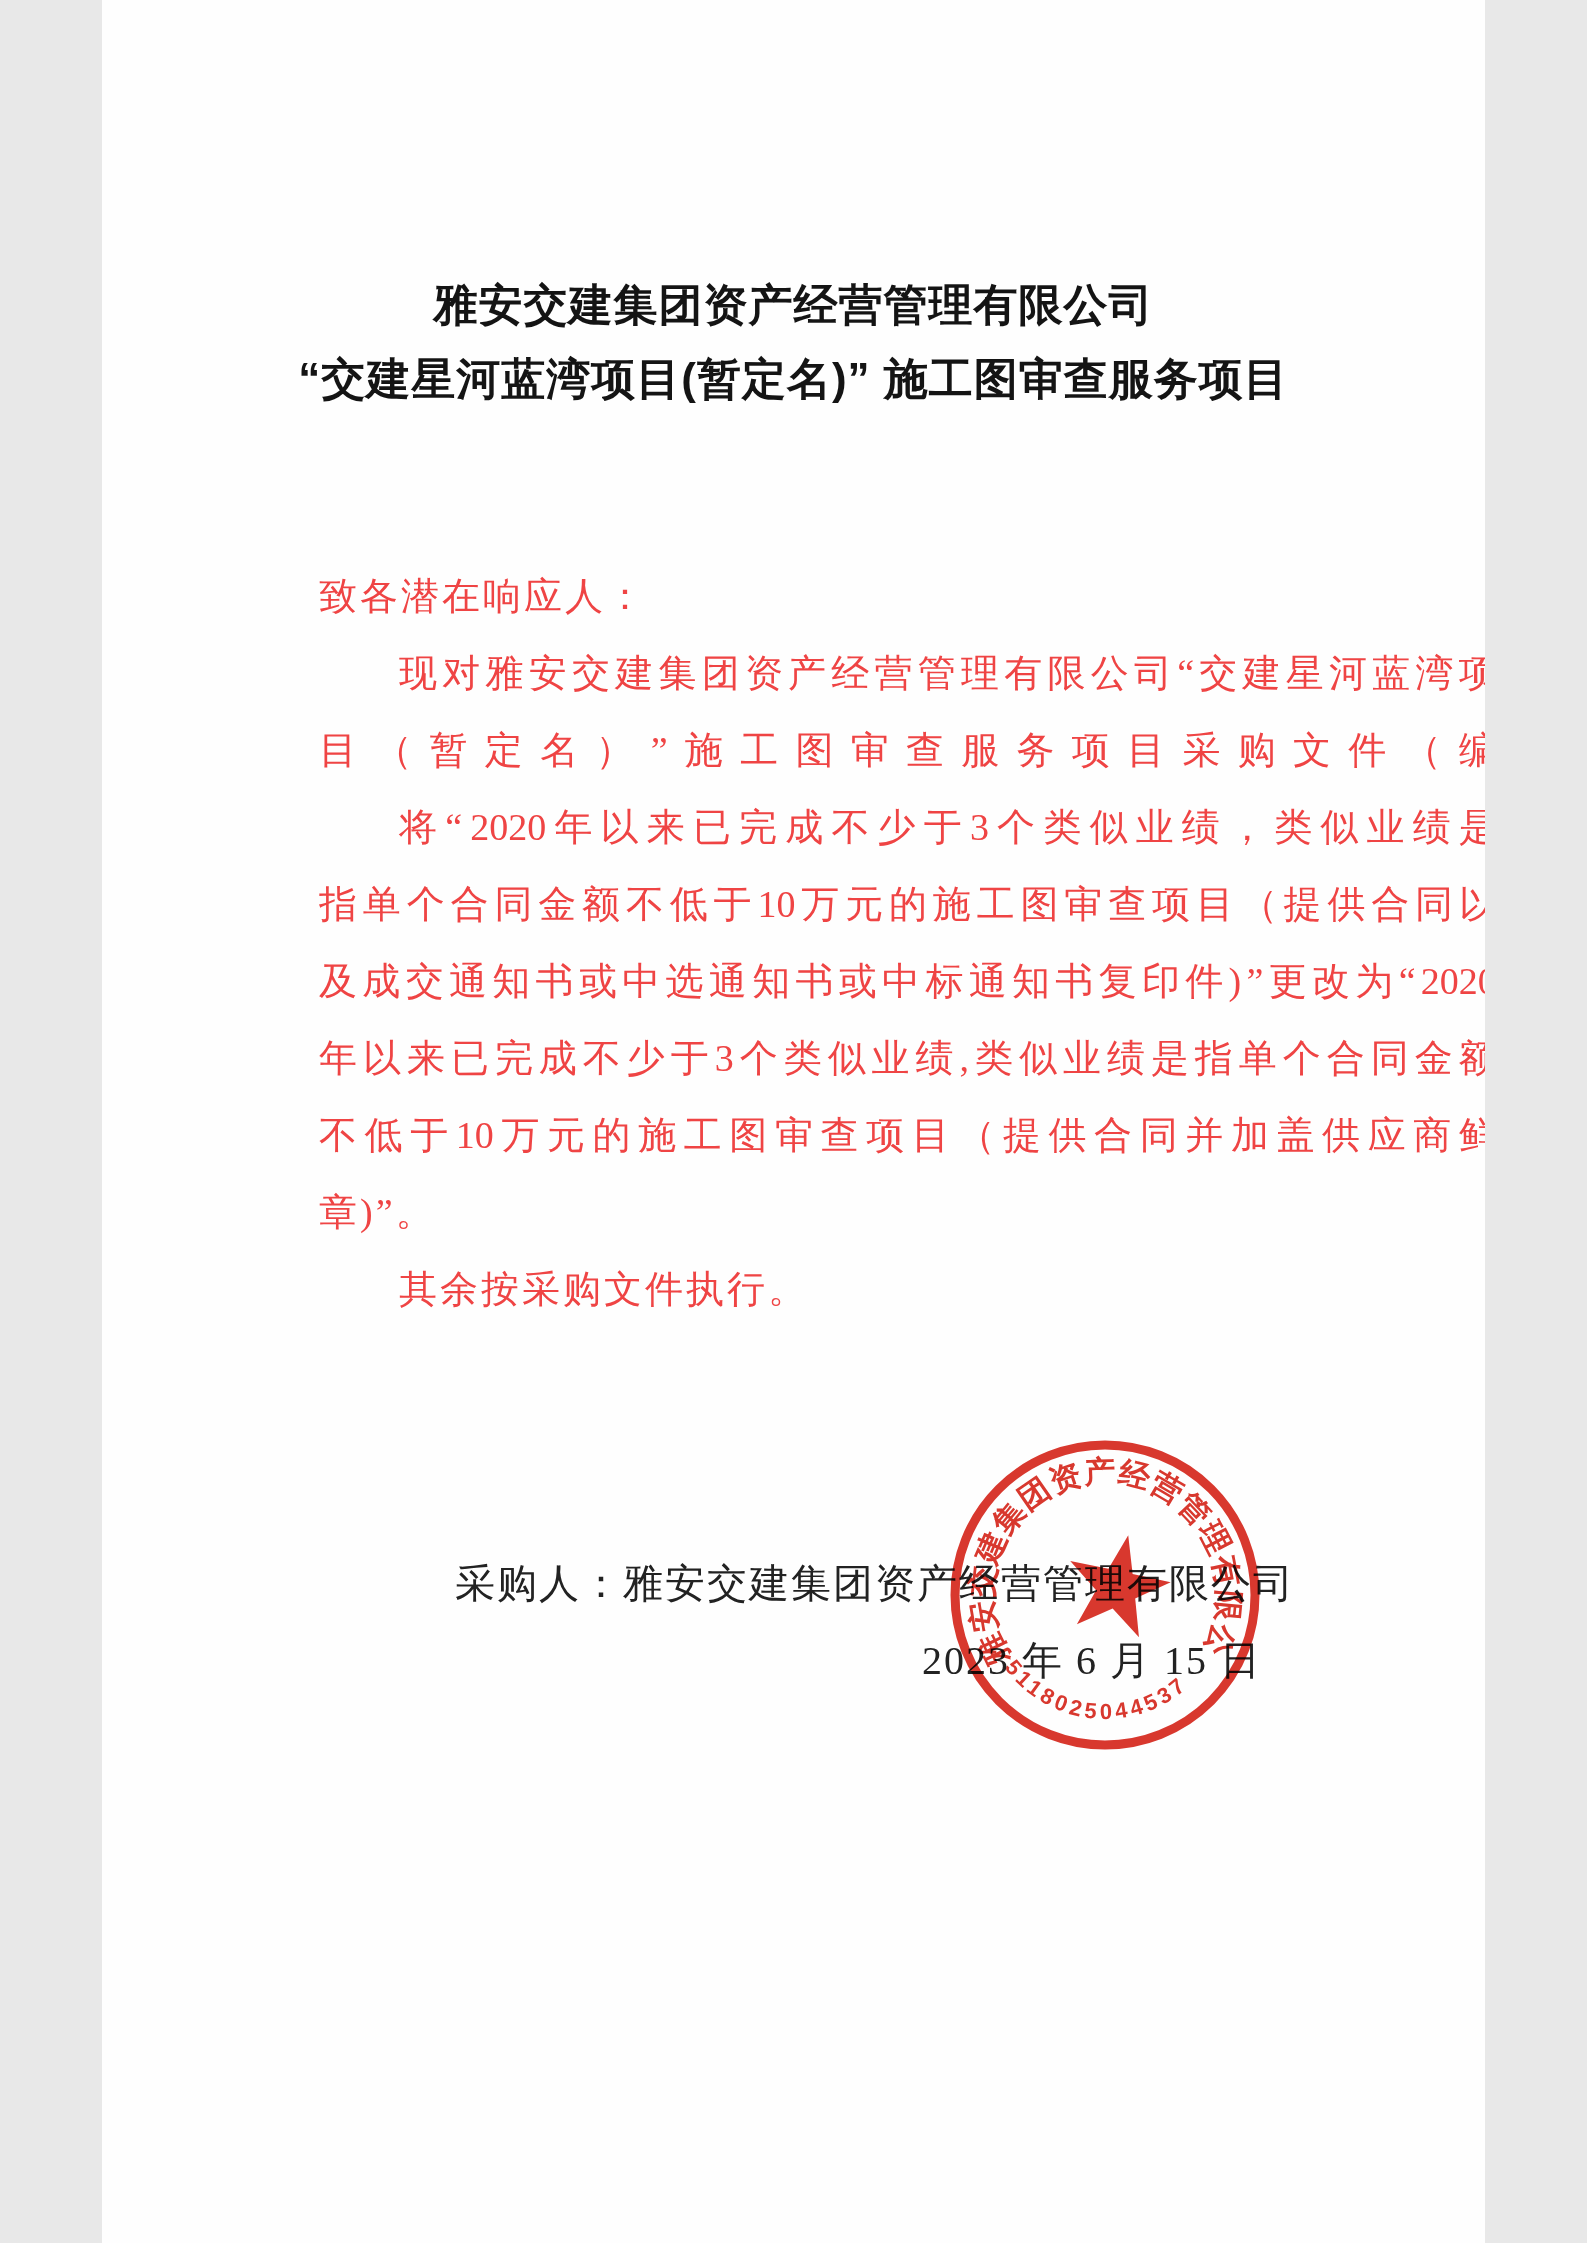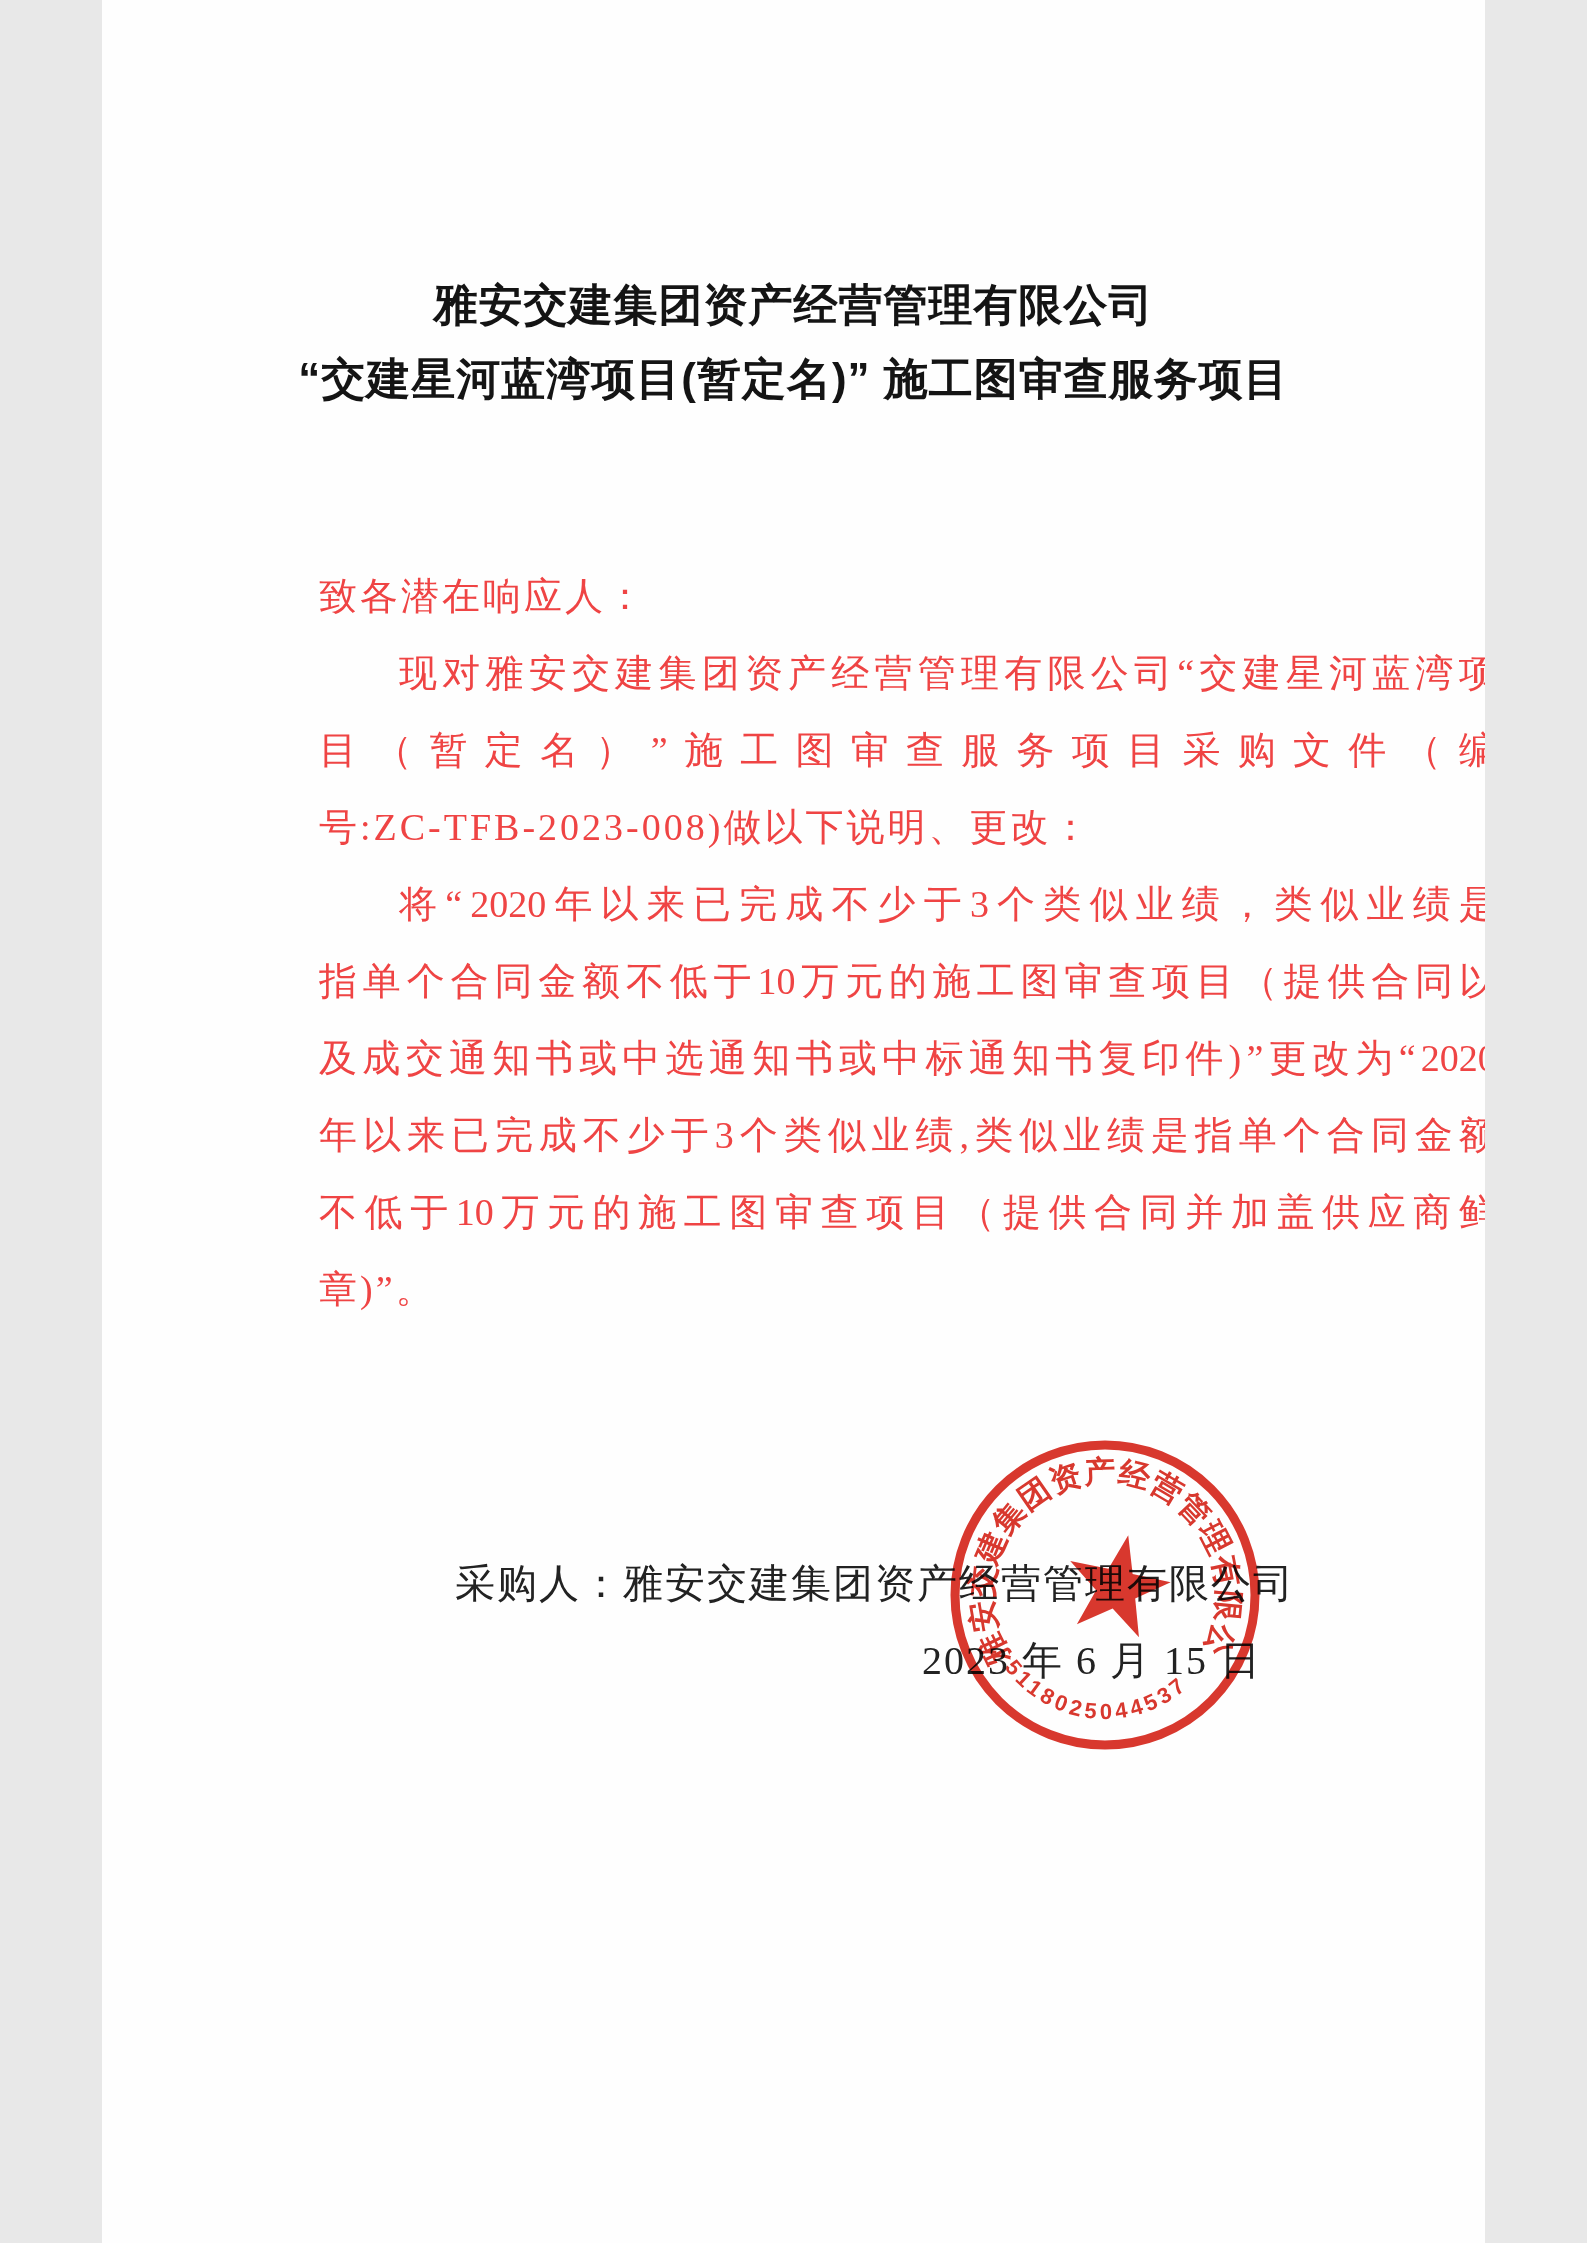--- a/index.html
+++ b/index.html
@@ -134,21 +134,20 @@
         <span>务</span>
         <span>项</span>
         <span>目</span>
         <span>采</span>
         <span>购</span>
         <span>文</span>
         <span>件</span>
         <span>（</span>
         <span>编</span>
       </div>
-    <div class="line">号:ZC-TFB-2023-008)做以下说明、更改：</div>
     <div class="line stretch indent">
         <span>将</span>
         <span>“</span>
         <span>2020</span>
         <span>年</span>
         <span>以</span>
         <span>来</span>
         <span>已</span>
         <span>完</span>
         <span>成</span>
@@ -279,20 +278,21 @@
         <span>同</span>
         <span>并</span>
         <span>加</span>
         <span>盖</span>
         <span>供</span>
         <span>应</span>
         <span>商</span>
         <span>鲜</span>
       </div>
     <div class="line">章)”。</div>
+    <div class="line indent">其余按采购文件执行。</div>
   </div>
 
   <div class="sign-buyer">采购人：雅安交建集团资产经营管理有限公司</div>
   <div class="sign-date">2023 年 6 月 15 日</div>
 
   <svg class="seal" viewBox="0 0 330 330" xmlns="http://www.w3.org/2000/svg">
     <g fill="none" stroke="#d6281e">
       <circle cx="165" cy="165" r="150" stroke-width="9"></circle>
     </g>
     <defs>

